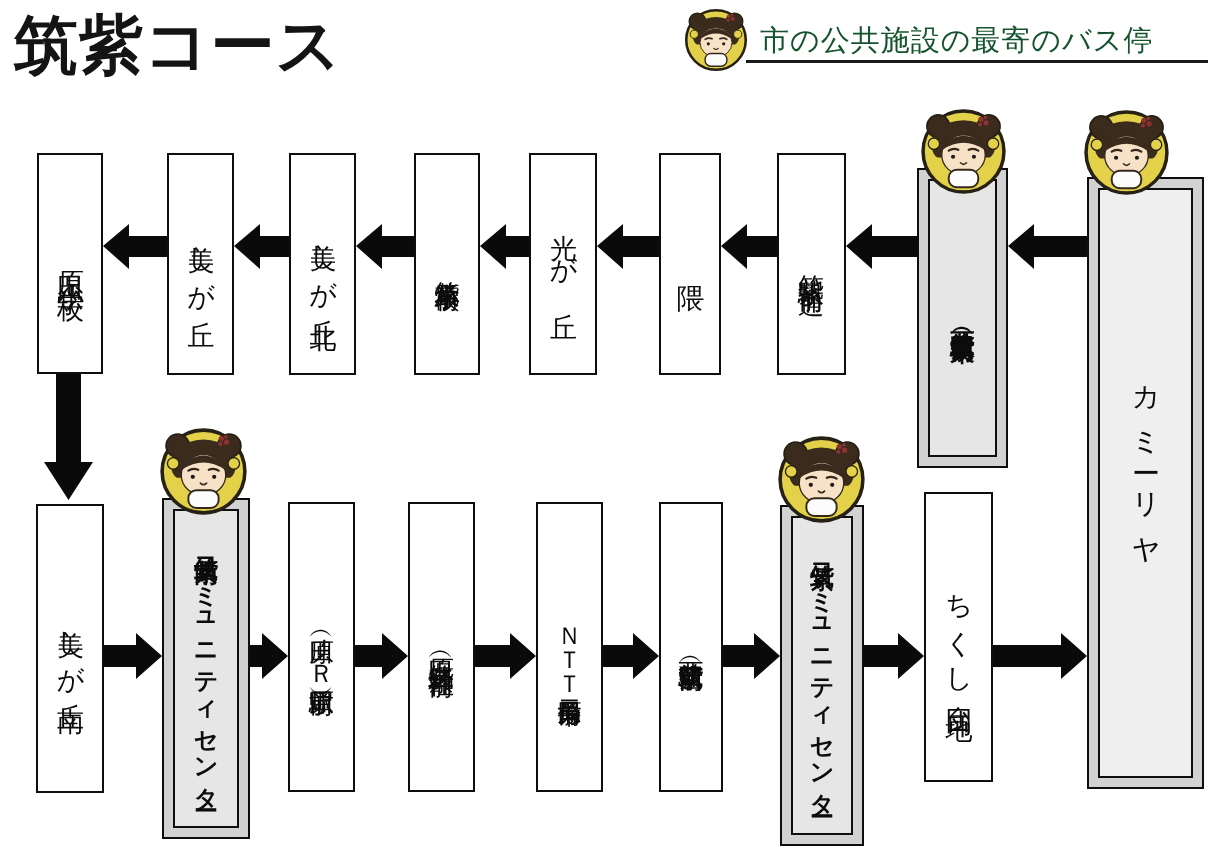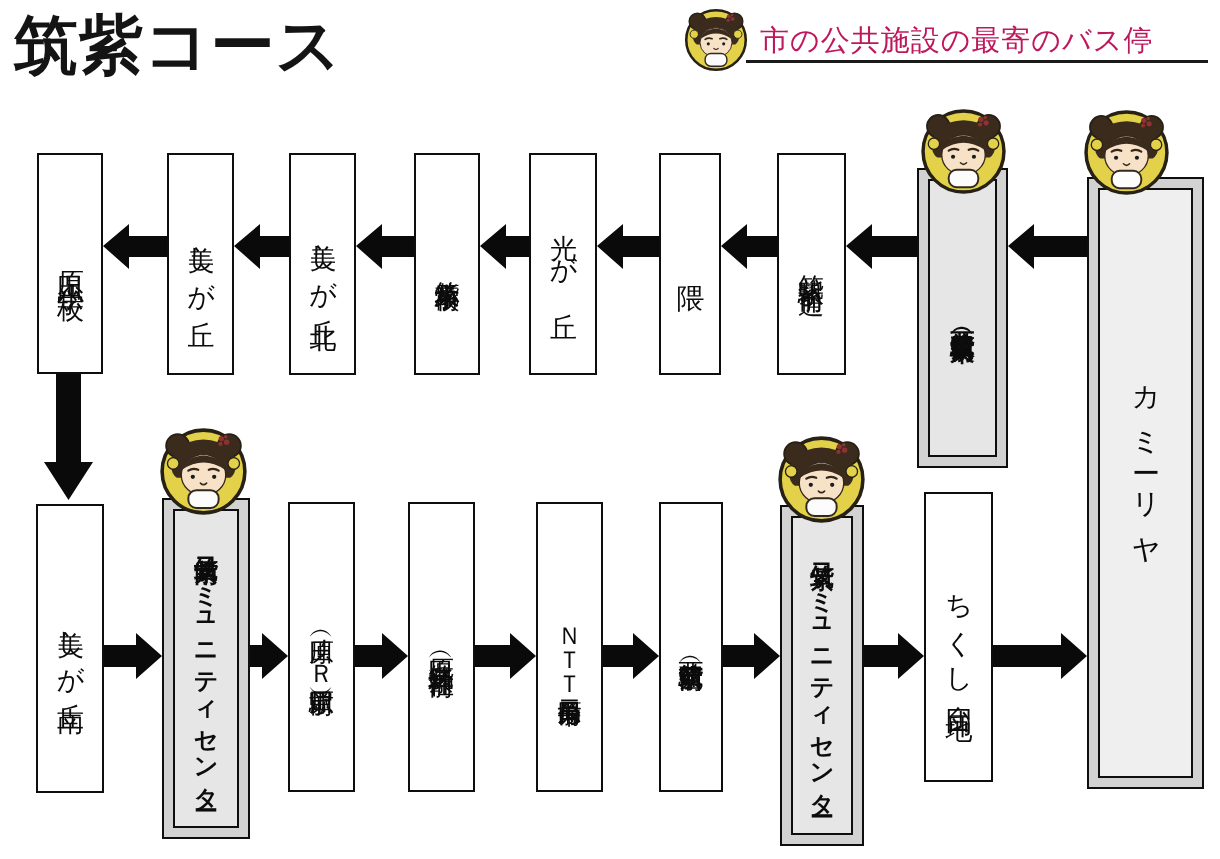--- a/index.html
+++ b/index.html
@@ -6,21 +6,21 @@
   #canvas{
     position:relative;width:1220px;height:859px;background:#fff;overflow:hidden;
     font-family:"Liberation Sans","DejaVu Sans",sans-serif;color:#111;
   }
   
   #title{
     position:absolute;left:14px;top:2px;font-size:64px;font-weight:900;
     letter-spacing:1px;color:#141414;
   }
   #legend-line{position:absolute;left:746px;top:60px;width:462px;height:3px;background:#1a1a1a;}
-  #legend-label{position:absolute;left:760px;top:21px;font-size:29px;color:#be185d;letter-spacing:1px;}
+  #legend-label{position:absolute;left:760px;top:21px;font-size:29px;color:#14532d;letter-spacing:1px;}
   
   .stop{
     position:absolute;border:2.5px solid #0e0e0e;background:#fff;
     display:flex;align-items:center;justify-content:center;box-sizing:border-box;
   }
   .stop.gray{background:#d2d2d2;}
   .inner{
     position:absolute;left:9px;right:9px;top:9px;bottom:9px;
     border:2px solid #0e0e0e;background:#e6e6e6;box-sizing:border-box;
     display:flex;align-items:center;justify-content:center;

